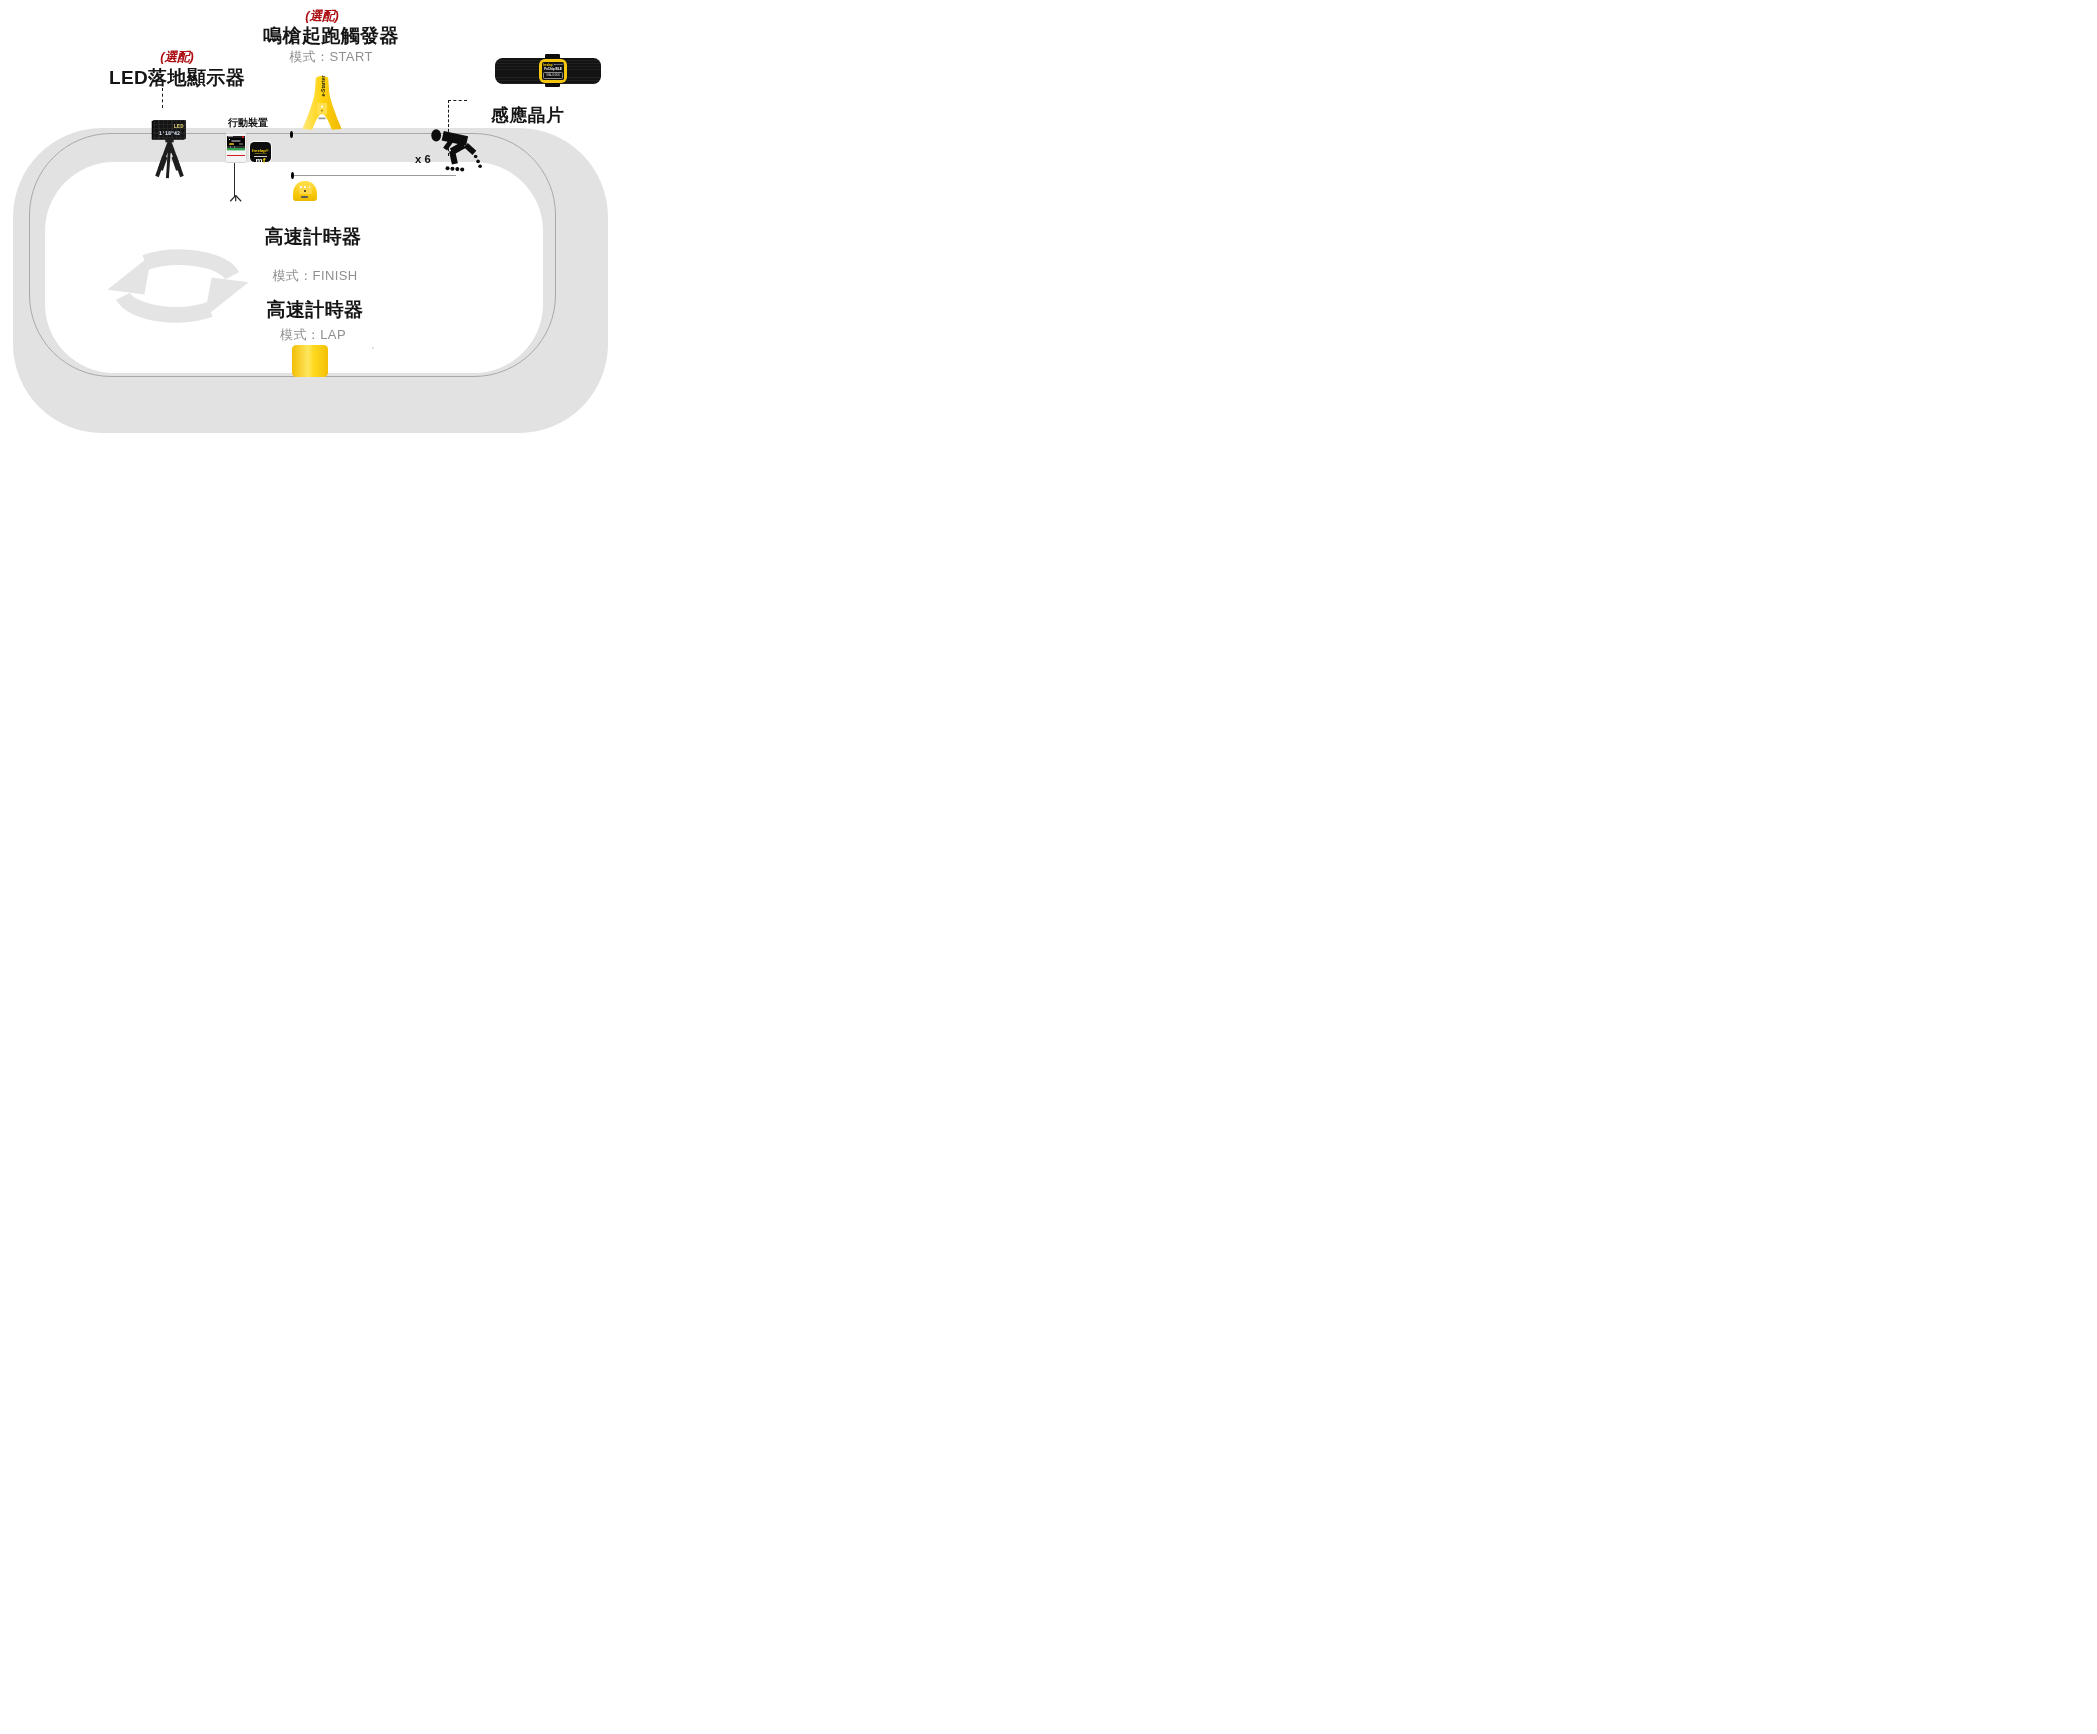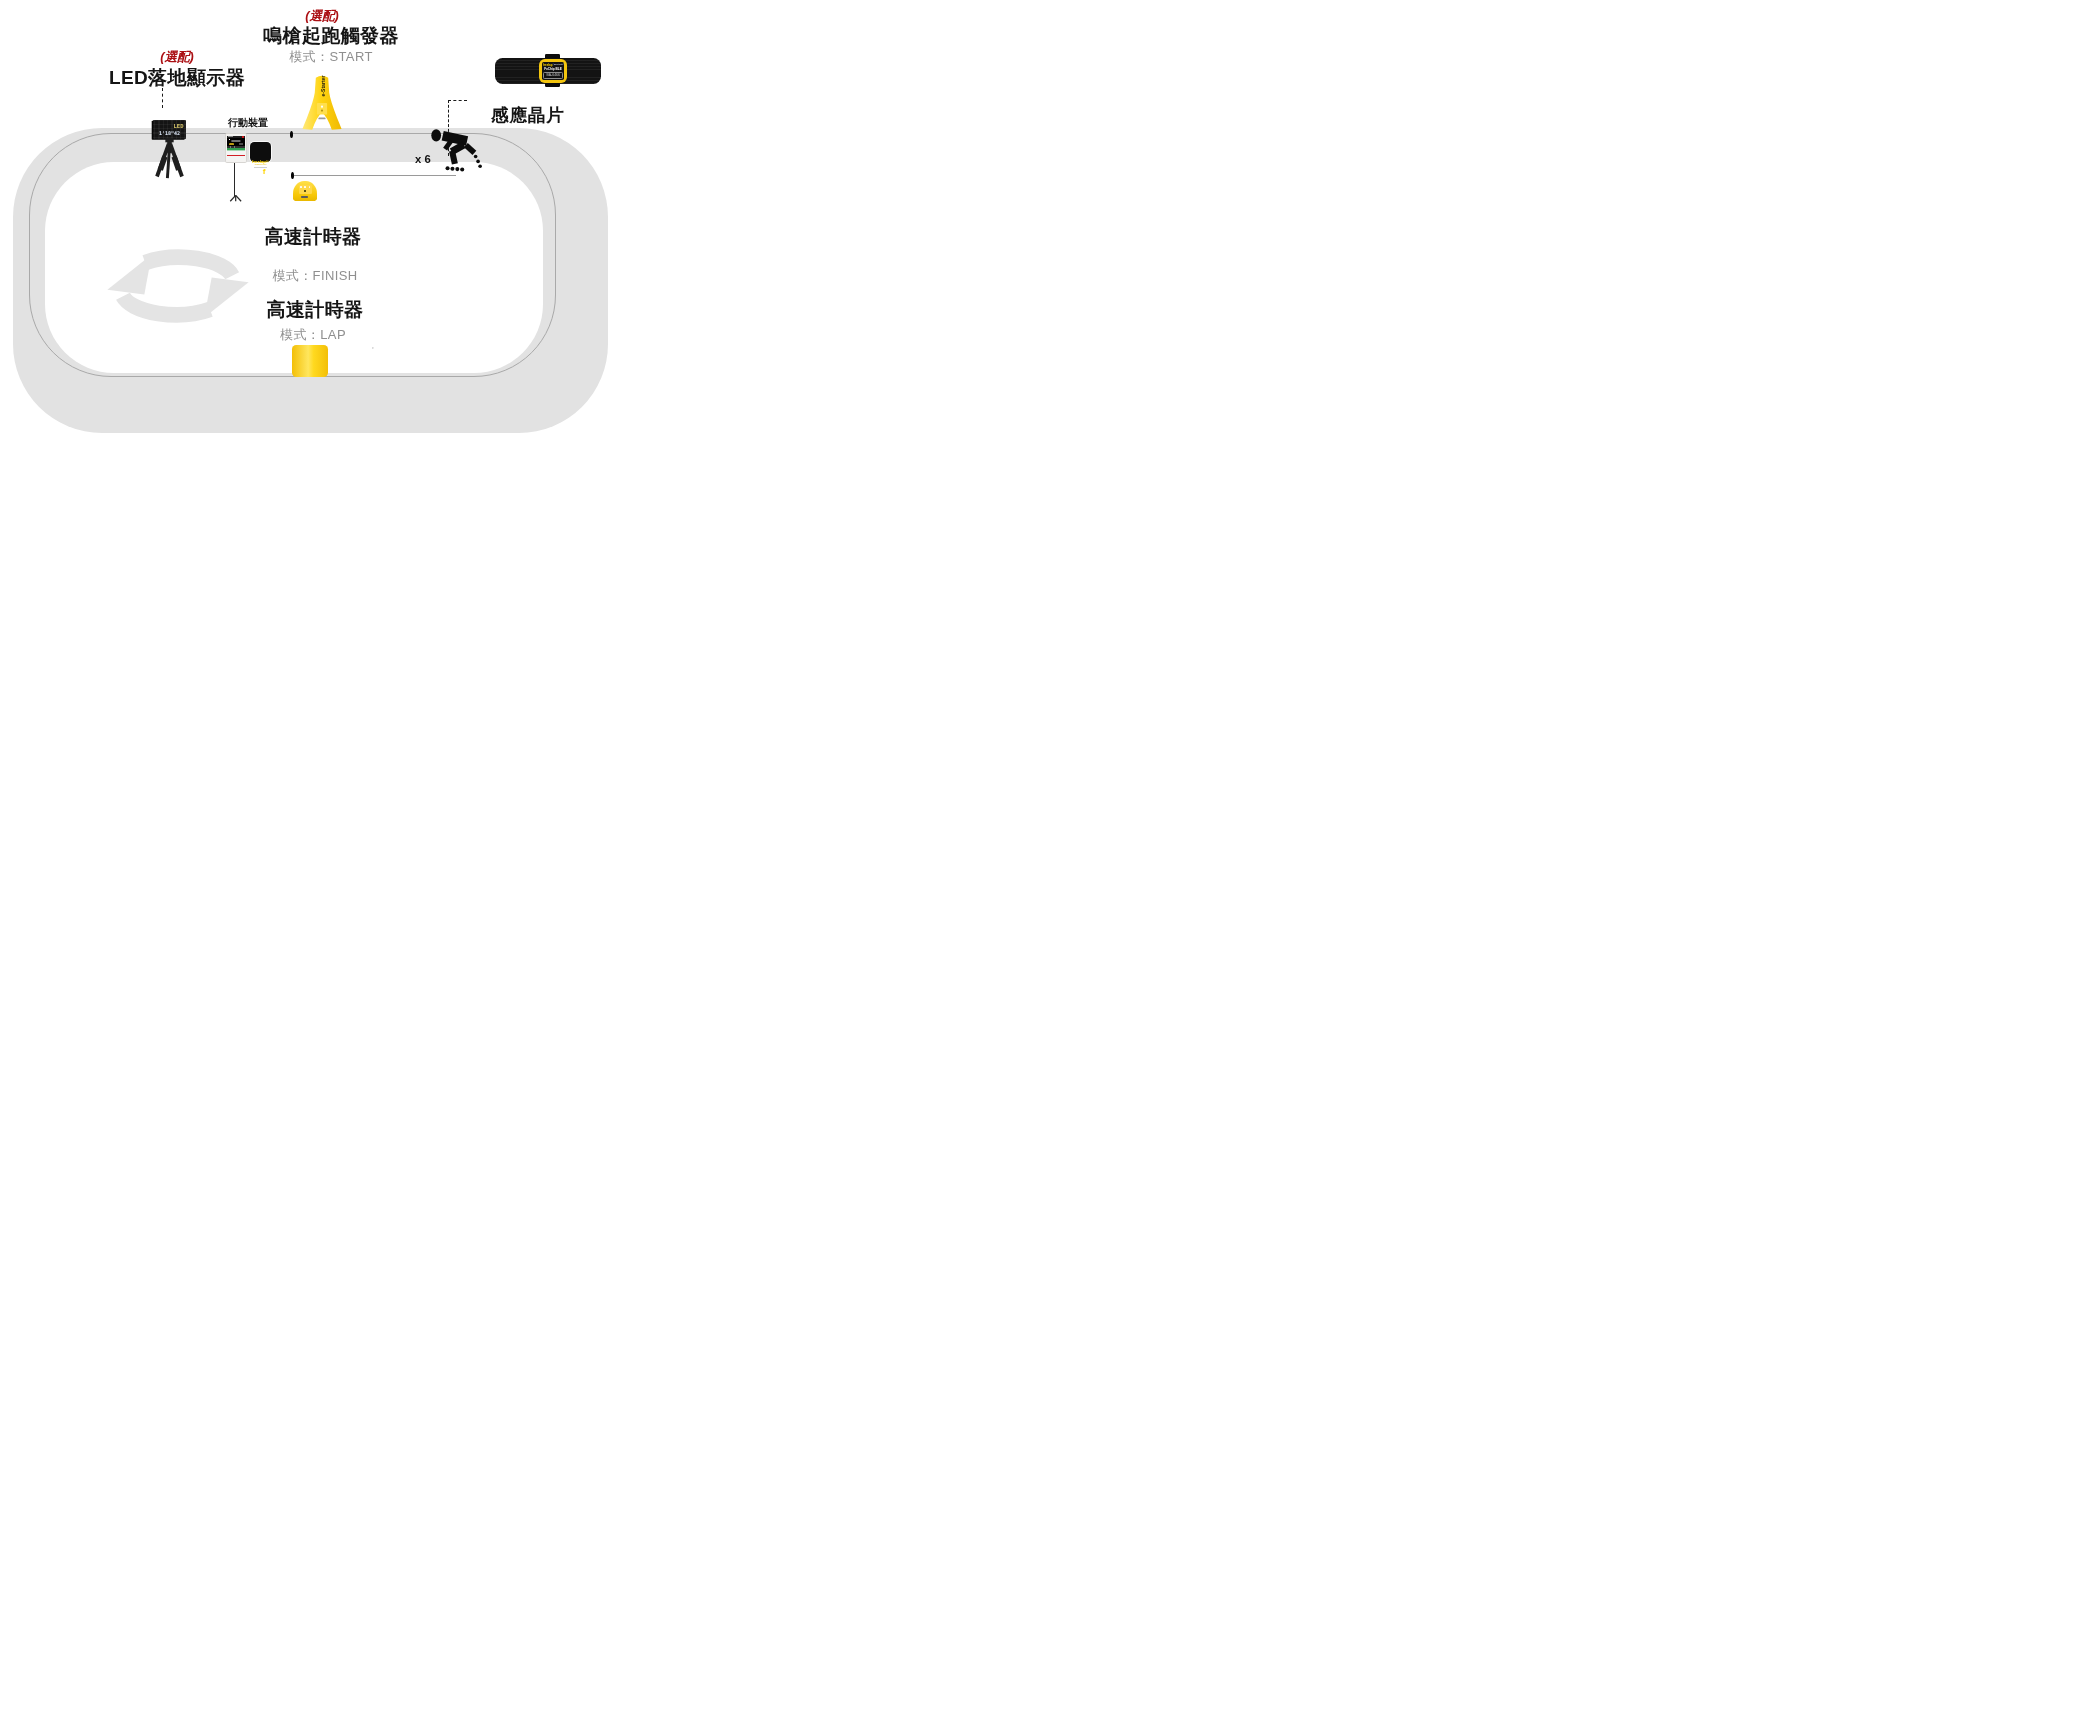--- a/index.html
+++ b/index.html
@@ -58,21 +58,21 @@
   .ps-green{height:2.5px;background:#2f9e4f;}
   .ps-lgreen{height:1.3px;background:#a6d8b4;}
   .ps-white{height:2.1px;background:#f4f4f4;
             background-image:repeating-linear-gradient(90deg,transparent 0 2.5px,#c9c9c9 2.5px 3.4px,transparent 3.4px 5px);}
   .ps-red{height:2.1px;background:#d21f26;}
   .ps-foot{flex:1;background:#0a0a0a;}
   .phone-pole{left:234px;top:163px;width:1.3px;height:34px;background:#2a2a2a;}
 
   
   .mf-icon{left:250px;top:142px;width:21px;height:20px;background:#0d0d0d;border-radius:4.2px;
-           box-shadow:0 0 0 0.8px #fff;display:flex;flex-direction:column;align-items:center;padding-top:18px;box-sizing:border-box;}
+           box-shadow:0 0 0 0.8px #fff;display:flex;flex-direction:column;align-items:center;padding-top:7px;box-sizing:border-box;}
   .mf-brand{color:#ffd500;font-weight:bold;font-size:4.2px;line-height:4.2px;}
   .mf-tag{color:#e7c41c;font-style:italic;font-size:1.5px;line-height:1.7px;}
   .mf-sep{width:12.6px;border-top:0.4px solid #cfcfcf;margin:0.8px 0 0.4px 0;}
   .mf-logo{font-size:8px;font-weight:bold;line-height:8.4px;}
   .mf-m{color:#ffffff;}
   .mf-f{color:#ffd500;}
 
   
   .band{left:495px;top:58px;width:106px;height:26px;background:#131313;border-radius:7.6px;
         background-image:repeating-linear-gradient(0deg,rgba(255,255,255,.06) 0 0.8px,transparent 0.8px 2.9px);}

